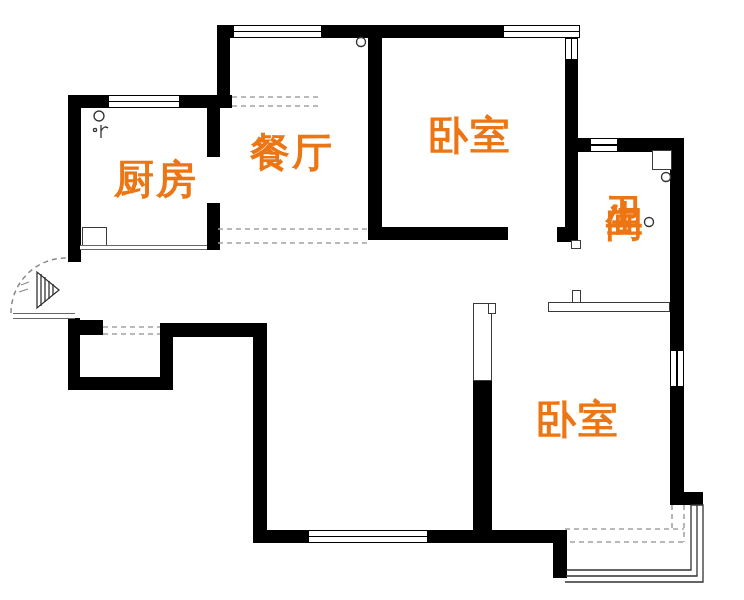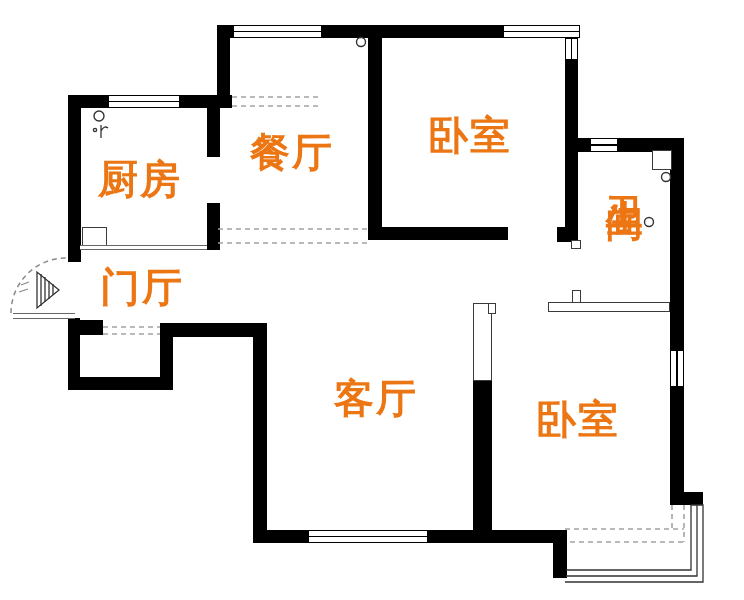--- a/index.html
+++ b/index.html
@@ -107,21 +107,19 @@
       <circle cx="99" cy="116" r="5"></circle>
       <circle cx="95" cy="130" r="1.6"></circle>
       <circle cx="361" cy="42" r="4.5"></circle>
       <circle cx="666" cy="177" r="4.5"></circle>
       <circle cx="649" cy="222" r="4.5"></circle>
     </g>
 
     <path d="M101,125 v13 M101,131 q3,-6 7,-3" fill="none" stroke="#333" stroke-width="1.3"></path>
   </svg>
 
-  <div class="room-label" style="left:98px;top:158px;">厨房</div>
+  <div class="room-label" style="left:114px;top:158px;">厨房</div>
   <div class="room-label" style="left:250px;top:131px;">餐厅</div>
   <div class="room-label" style="left:428px;top:114px;">卧室</div>
   <div class="room-label vertical" style="left:604px;top:166px;">卫生间</div>
-  <div class="room-label" style="left:100px;top:266px;">门厅</div>
-  <div class="room-label" style="left:334px;top:377px;">客厅</div>
   <div class="room-label" style="left:536px;top:398px;">卧室</div>
 
 </div>
 
 </body></html>

